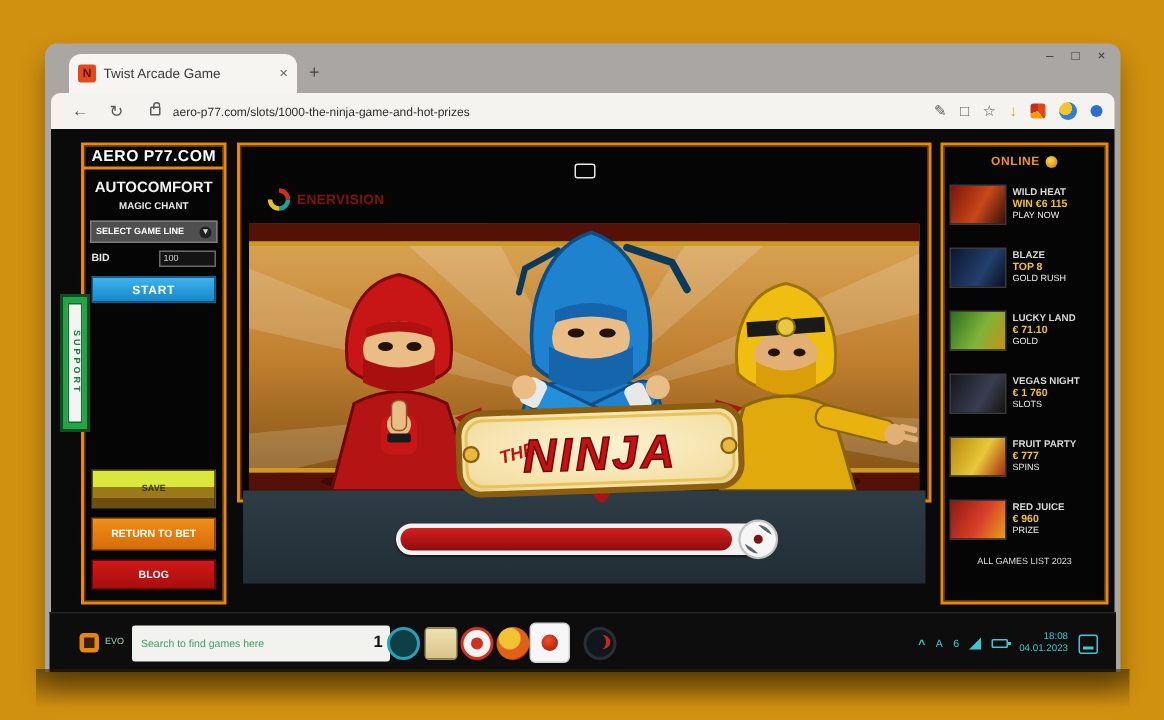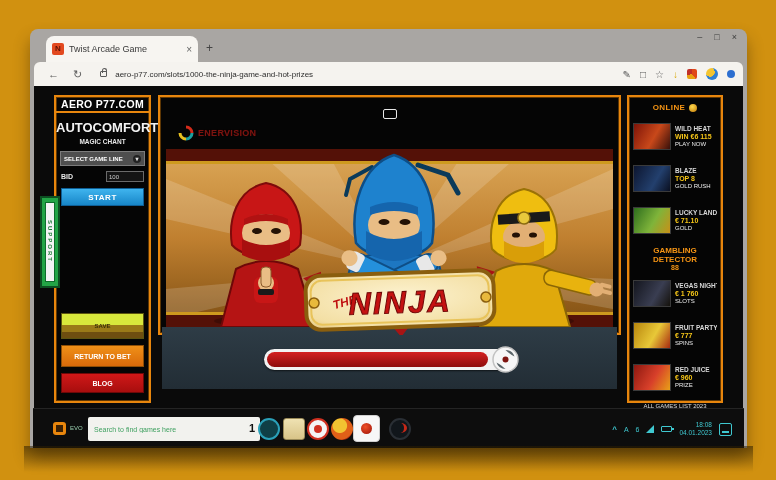--- a/index.html
+++ b/index.html
@@ -42,26 +42,26 @@
   .avatar { width:12px; height:12px; border-radius:50%;
             background:radial-gradient(circle at 35% 35%, #f2c431 0 40%, #2d7fd4 42%); }
   .menu-dot { width:8px; height:8px; border-radius:50%; background:#2d6fd0; }
 
   
   .page { position:absolute; left:4px; top:57px; width:709px; height:322px; background:#0a0a0a; overflow:hidden; }
   .panel { position:absolute; border:2px solid #e8860d; background:#050505;
            box-shadow:0 0 0 1px #5e3704 inset; }
   .p-left  { left:20px;  top:9px; width:97px;  height:308px; display:flex; flex-direction:column; }
   .p-main  { left:124px; top:9px; width:463px; height:240px; }
-  .p-right { left:593px; top:9px; width:96px; height:308px; padding:4px 4px 2px 4px; }
+  .p-right { left:593px; top:9px; width:112px; height:308px; padding:4px 4px 2px 4px; }
 
   
   .logo { height:16px; border-bottom:2px solid #e8860d; color:#fff; font-weight:bold; font-size:10.5px;
           display:flex; align-items:center; justify-content:center; letter-spacing:.3px; }
-  .sb-line1 { margin-top:7px; text-align:center; color:#f2f2f2; font-weight:bold; font-size:13px; }
+  .sb-line1 { margin-top:7px; text-align:center; color:#f2f2f2; font-weight:bold; font-size:10px; }
   .sb-line2 { margin-top:3px; text-align:center; color:#e8e8e8; font-weight:bold; font-size:6.5px; }
   .sb-select { margin:6px 4px 0 4px; height:15px; background:#4f4f4f; border:1px solid #7c7c7c;
                color:#fff; font-size:6px; font-weight:bold; display:flex; align-items:center;
                padding:0 3px; justify-content:space-between; }
   .sb-select .arr { width:8px; height:8px; border-radius:50%; background:#222; color:#ddd;
                     font-size:6px; line-height:8px; text-align:center; }
   .bid-row { margin:5px 5px 0 5px; display:flex; align-items:center; justify-content:space-between; }
   .bid-label { color:#e8e8e8; font-size:7px; font-weight:bold; }
   .bid-input { width:38px; height:11px; background:#141414; border:1px solid #6a6a6a; color:#cfcfcf;
                font-size:6px; padding:0 2px; }
@@ -368,24 +368,20 @@
         </div>
         <div class="rs-item">
           <div class="thumb" style="background:linear-gradient(120deg,#2e6e1e,#7fb43a 55%,#c89018)"></div>
           <div class="rs-txt">
             <span class="rs-l1">LUCKY LAND</span>
             <span class="rs-l2">€ 71.10</span>
             <span class="rs-l3">GOLD</span>
           </div>
         </div>
 
-        <div class="rs-head2">
-          <div class="a">GAMBLING DETECTOR</div>
-          <div class="b">88</div>
-        </div>
 
         <div class="rs-item">
           <div class="thumb" style="background:linear-gradient(120deg,#14161e,#3a3e52 60%,#15120c)"></div>
           <div class="rs-txt">
             <span class="rs-l1">VEGAS NIGHT</span>
             <span class="rs-l2">€ 1 760</span>
             <span class="rs-l3">SLOTS</span>
           </div>
         </div>
         <div class="rs-item">

